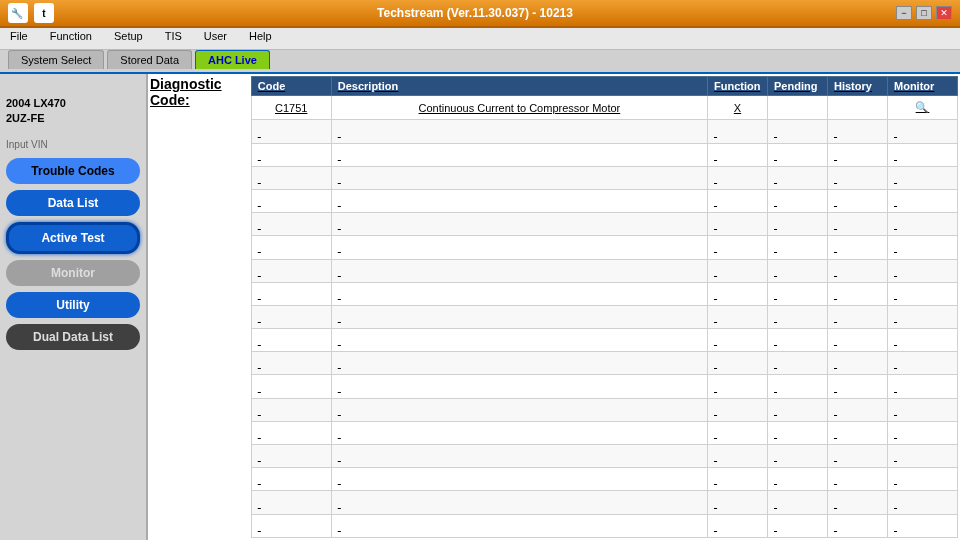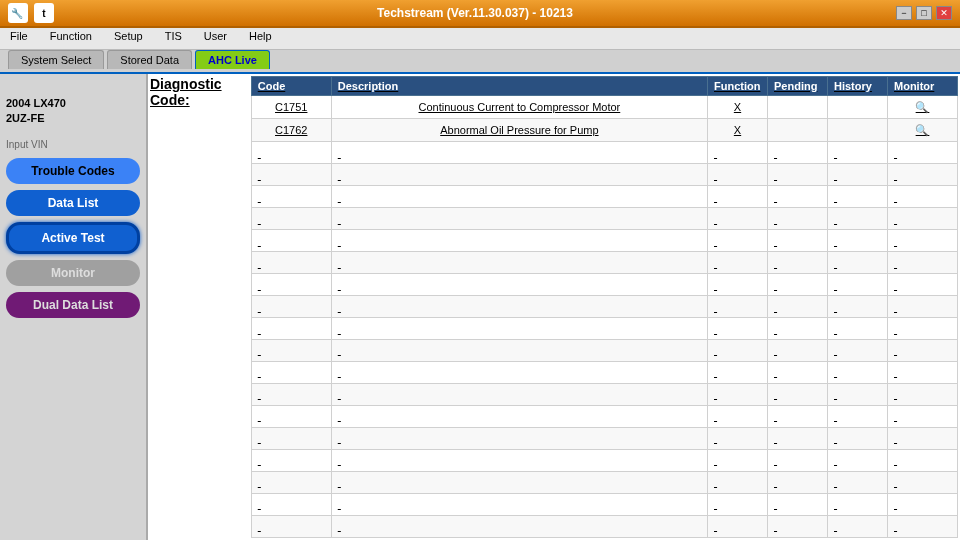--- a/index.html
+++ b/index.html
@@ -140,21 +140,21 @@
       border-radius: 14px;
       font-size: 12px;
       font-weight: bold;
       cursor: pointer;
       color: #fff;
     }
     .btn-yellow { background: #3b82f6; color: #000; }
     .btn-blue { background: #1060d0; }
     .btn-gray { background: #a0a0a0; color: #ddd; }
     .btn-utility { background: #1060d0; }
-    .btn-dual-gray { background: #701a75; color: #ddd; }
+    .btn-dual-gray { background: #404040; color: #ddd; }
 
     
     .content {
       flex: 1;
       background: #fff;
       display: flex;
       flex-direction: row;
       padding: 2px;
       text-decoration: underline;
     }
@@ -234,20 +234,21 @@
     <div class="vehicle-info">
       <span>2004 LX470</span><br>
       <span>2UZ-FE</span>
     </div>
     <div class="input-vin-label">Input VIN</div>
 
     <button class="sidebar-btn btn-yellow">Trouble Codes</button>
     <button class="sidebar-btn btn-blue">Data List</button>
     <button class="sidebar-btn btn-blue" style="background:#1060d0; border: 3px solid #0040a0; box-shadow: 0 0 4px #1060d0;">Active Test</button>
     <button class="sidebar-btn btn-gray">Monitor</button>
+    <button class="sidebar-btn btn-utility">Utility</button>
     <button class="sidebar-btn btn-dual-gray">Dual Data List</button>
   </div>
 
   <div class="content">
     <div class="diag-title">Diagnostic Code:</div>
 
     <table class="diag-table">
       <thead>
         <tr>
           <th class="col-code">Code</th>
@@ -261,28 +262,20 @@
       <tbody id="table-body">
 
       <tr class="data-row">
             <td>C1751</td>
             <td>Continuous Current to Compressor Motor</td>
             <td style="text-align: center;">X</td>
             <td style="text-align: center;"></td>
             <td style="text-align: center;"></td>
             <td style="text-align: center;"><span>🔍</span></td>
           </tr>
-          <tr class="data-row">
-            <td>C1762</td>
-            <td>Abnormal Oil Pressure for Pump</td>
-            <td style="text-align: center;">X</td>
-            <td style="text-align: center;"></td>
-            <td style="text-align: center;"></td>
-            <td style="text-align: center;"><span>🔍</span></td>
-          </tr>
           <tr class="empty-row">
             <td>&nbsp;</td>
             <td>&nbsp;</td>
             <td>&nbsp;</td>
             <td>&nbsp;</td>
             <td>&nbsp;</td>
             <td>&nbsp;</td>
           </tr>
           <tr class="empty-row">
             <td>&nbsp;</td>

